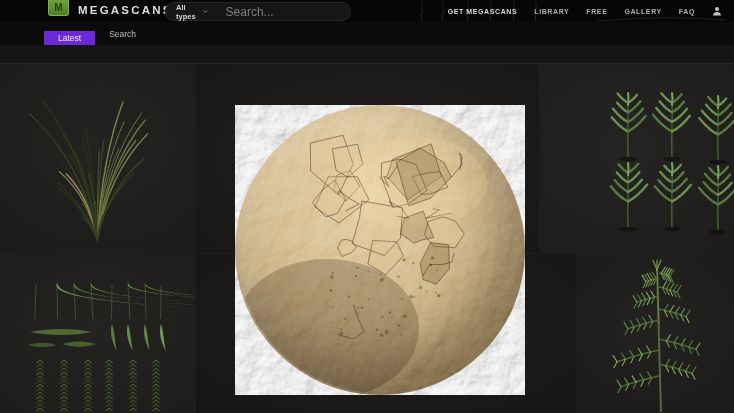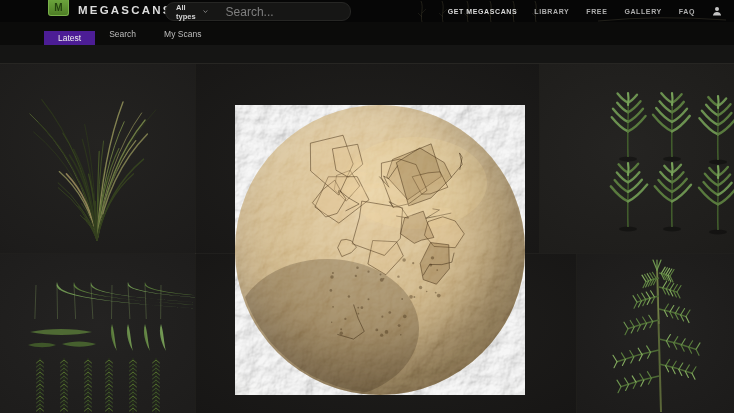--- a/index.html
+++ b/index.html
@@ -26,21 +26,21 @@
         font-size:12px;padding:0 10px;font-family:"Liberation Sans",sans-serif;}
   .pill input::placeholder{color:#7f7f7f;}
   .hlinks{position:absolute;right:12px;top:0;height:22px;display:flex;align-items:center;gap:17px;}
   .hlink{font-size:7px;font-weight:600;letter-spacing:.6px;color:#aeaeae;cursor:pointer;white-space:nowrap;}
   .hlink.first{color:#d9d9d9;font-weight:700;}
   .usr{display:flex;align-items:center;cursor:pointer;}
   
   .subnav{position:absolute;left:0;top:22px;width:734px;height:23px;background:#0b0b0a;
           display:flex;align-items:stretch;padding-left:44px;z-index:30;box-sizing:border-box;}
   .tab{font-size:8.5px;color:#bdbdbd;display:flex;align-items:center;padding:0 14px;cursor:pointer;}
-  .tab.active{background:#4c1d95;color:#efefef;margin-top:9px;}
+  .tab.active{background:#6d28d9;color:#efefef;margin-top:9px;}
   
   .content{position:absolute;left:0;top:45px;width:734px;height:368px;background:#121211;}
   .strip{position:absolute;left:0;top:0;width:734px;height:19px;background:#151514;}
   .tile{position:absolute;overflow:hidden;}
   .tileA{left:0;top:19px;width:195px;height:189px;
      background:radial-gradient(140% 120% at 52% 42%,#242321 0%,#1d1c1b 55%,#151413 100%);}
   .tileB{left:196px;top:19px;width:343px;height:189px;
      background:radial-gradient(120% 120% at 50% 50%,#21201e 0%,#181716 60%,#111110 100%);}
   .tileC{left:540px;top:19px;width:194px;height:189px;
      background:radial-gradient(140% 120% at 45% 45%,#252422 0%,#1e1d1b 55%,#161514 100%);}
@@ -653,16 +653,15 @@
           <circle cx="5" cy="3.1" r="2" fill="#c4c4c4"></circle>
           <path d="M0.9,9.6 C1.3,6.9 3,6 5,6 C7,6 8.7,6.9 9.1,9.6 Z" fill="#c4c4c4"></path>
         </svg>
       </span>
     </div>
   </div>
 
   <div class="subnav">
     <div class="tab active">Latest</div>
     <div class="tab">Search</div>
-    <div class="tab">My Scans</div>
   </div>
 
 </div>
 
 </body></html>

